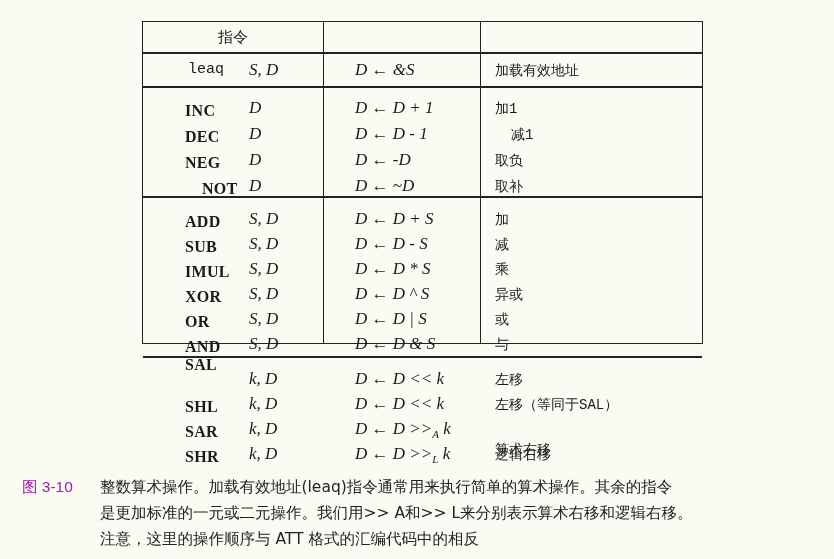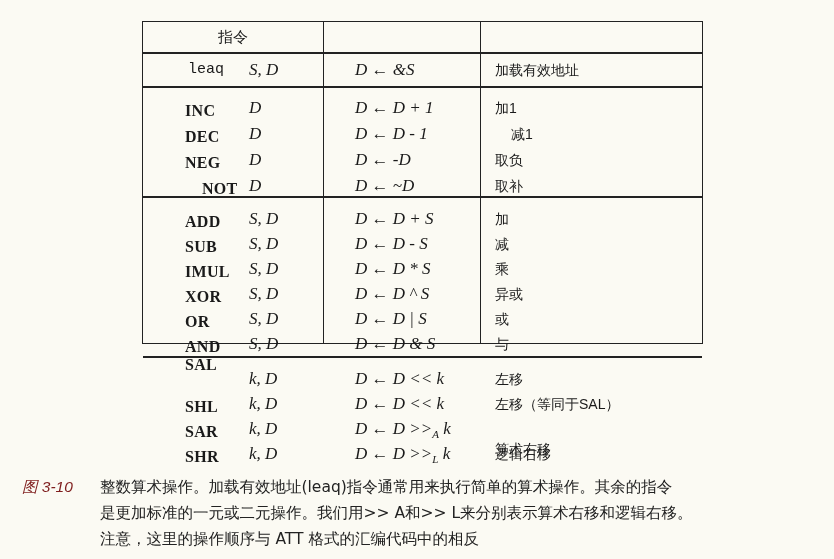--- a/index.html
+++ b/index.html
@@ -7,25 +7,25 @@
          font-family:"DejaVu Serif", "Liberation Serif", serif; color:#1a1a1a; }
   .tbl { position:absolute; left:142px; top:10px; width:561px; height:323px;
          border:1.5px solid #222; box-sizing:border-box;margin-top:11px; }
   .vline { position:absolute; top:0; bottom:0; width:1px; background:#222; }
   .hline { position:absolute; left:0; right:0; height:1.5px; background:#222; }
   .cell { position:absolute; font-size:15px; white-space:nowrap; }
   .hdr { font-family:"DejaVu Sans", sans-serif; font-size:15px; text-align:center; }
   .op { font-family:"Liberation Serif", serif; font-size:16px; font-weight:bold; letter-spacing:0.3px; }
   .mono { font-family:"Liberation Mono", monospace; font-size:15px; }
   .it { font-family:"Liberation Serif", serif; font-style:italic; font-size:17px; }
-  .desc { font-family:Liberation Sans, sans-serif; font-size:14px; }
+  .desc { font-family:Liberation Mono, monospace; font-size:14px; }
   sub { font-size:11px; font-style:italic; }
   .caption { position:absolute; left:22px; top:475px; width:800px; font-size:15.5px;
              line-height:24px; font-family:"DejaVu Sans", sans-serif; color:#222; }
-  .fig { color:#7f1d1d; font-family:"Liberation Sans", sans-serif; position:absolute; left:0; top:0;font-style:italic; }
+  .fig { color:#a21caf; font-family:"Liberation Sans", sans-serif; position:absolute; left:0; top:0; }
   .capline { position:absolute; left:78px; white-space:nowrap; }
 </style>
 </head>
 <body>
 
 <div class="tbl">
   <div class="vline" style="left:180px"></div>
   <div class="vline" style="left:337px"></div>
   <div class="hline" style="top:30px"></div>
   <div class="hline" style="top:64px"></div>

